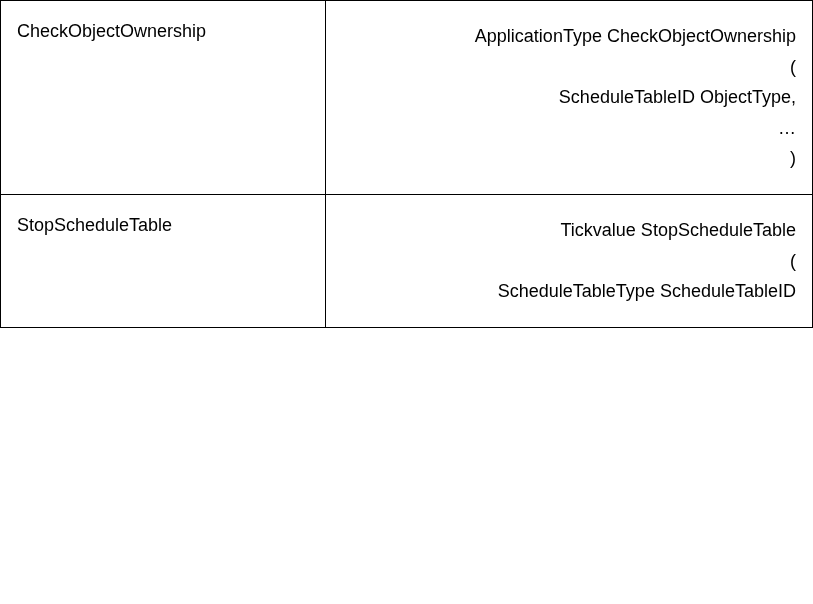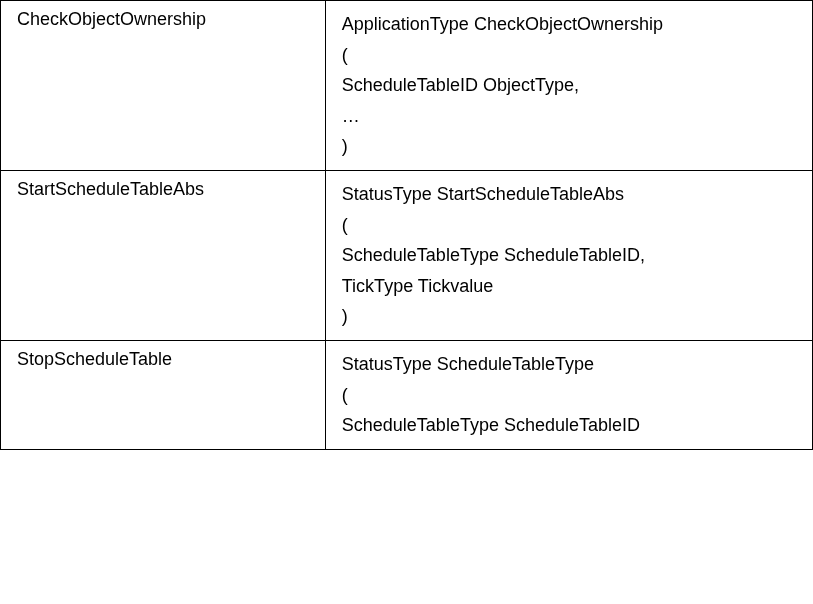--- a/index.html
+++ b/index.html
@@ -14,27 +14,28 @@
       background: #fff;
       width: 813px;
     }
     table {
       border-collapse: collapse;
       width: 100%;
     }
     td {
       border: 1px solid #000;
       vertical-align: top;
-      padding: 8px 16px;
+      padding: 20px 16px;
     }
     td.col-left {
       width: 40%;
     }
     td.col-right {
       width: 60%;
+      text-align: right;
     }
     .sig-line {
       line-height: 1.7;
     }
   </style>
 </head>
 <body>
 
 <table>
   <tbody>
@@ -45,35 +46,23 @@
       <td class="col-right">
         <div class="sig-line">ApplicationType CheckObjectOwnership</div>
         <div class="sig-line">(</div>
         <div class="sig-line">ScheduleTableID ObjectType,</div>
         <div class="sig-line">…</div>
         <div class="sig-line">)</div>
       </td>
     </tr>
     <tr>
       <td class="col-left">
-        <span>StartScheduleTableAbs</span>
-      </td>
-      <td class="col-right">
-        <div class="sig-line">StatusType StartScheduleTableAbs</div>
-        <div class="sig-line">(</div>
-        <div class="sig-line">ScheduleTableType ScheduleTableID,</div>
-        <div class="sig-line">TickType Tickvalue</div>
-        <div class="sig-line">)</div>
-      </td>
-    </tr>
-    <tr>
-      <td class="col-left">
         <span>StopScheduleTable</span>
       </td>
       <td class="col-right">
-        <div class="sig-line">StatusType ScheduleTableType</div>
+        <div class="sig-line">Tickvalue StopScheduleTable</div>
         <div class="sig-line">(</div>
         <div class="sig-line">ScheduleTableType ScheduleTableID</div>
 
       </td>
     </tr>
   </tbody>
 </table>
 
 </body></html>

